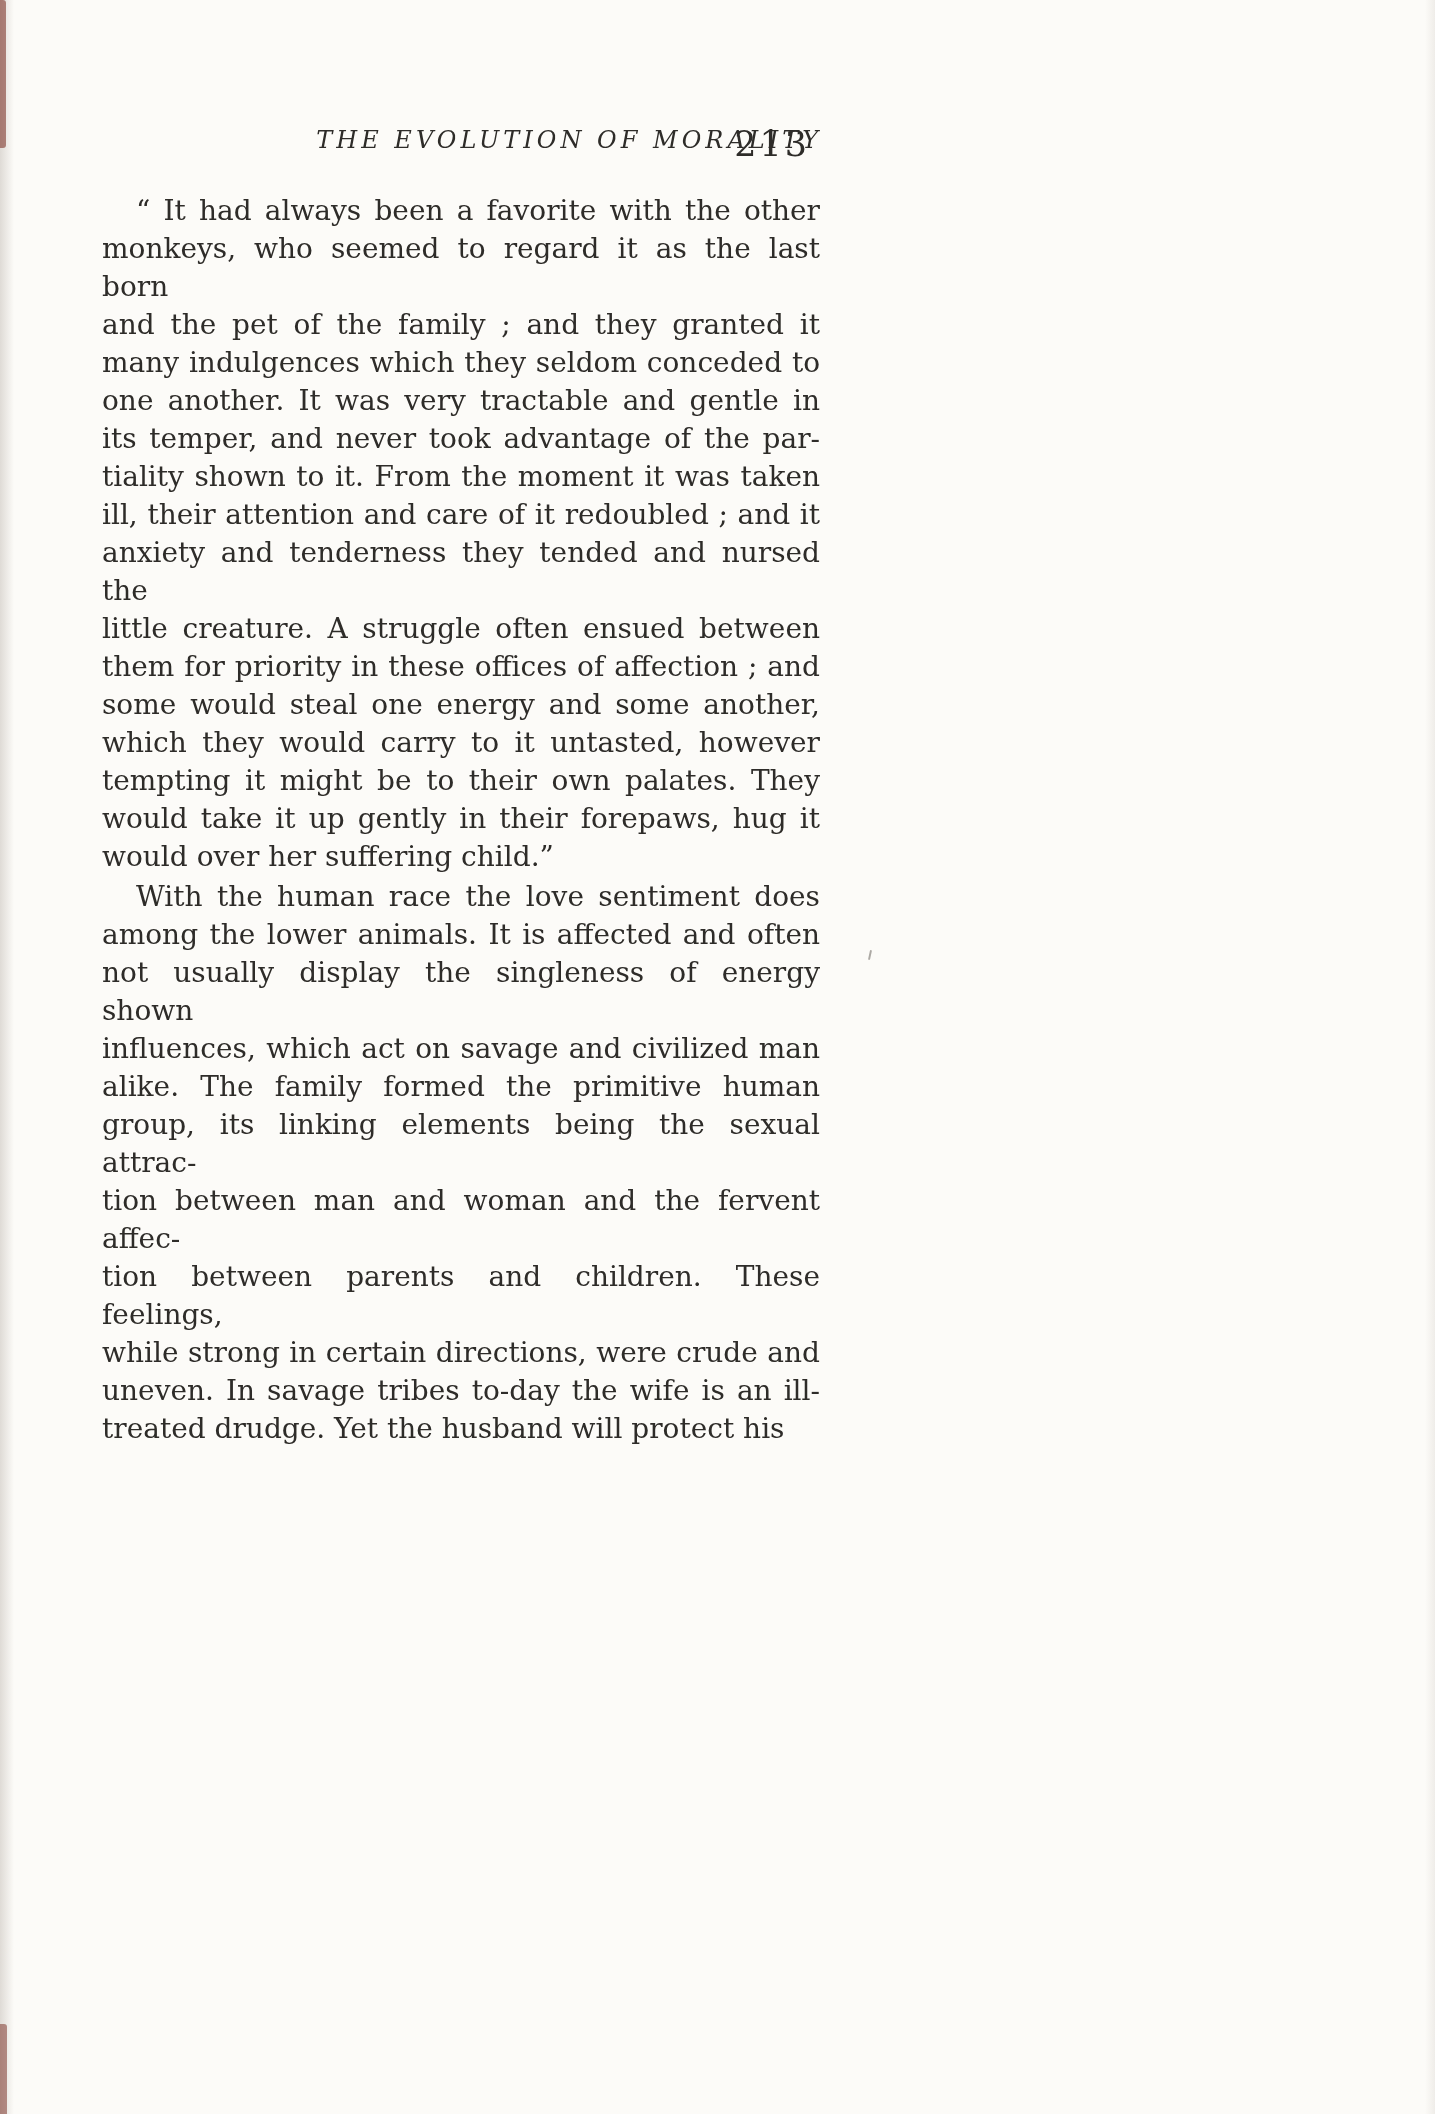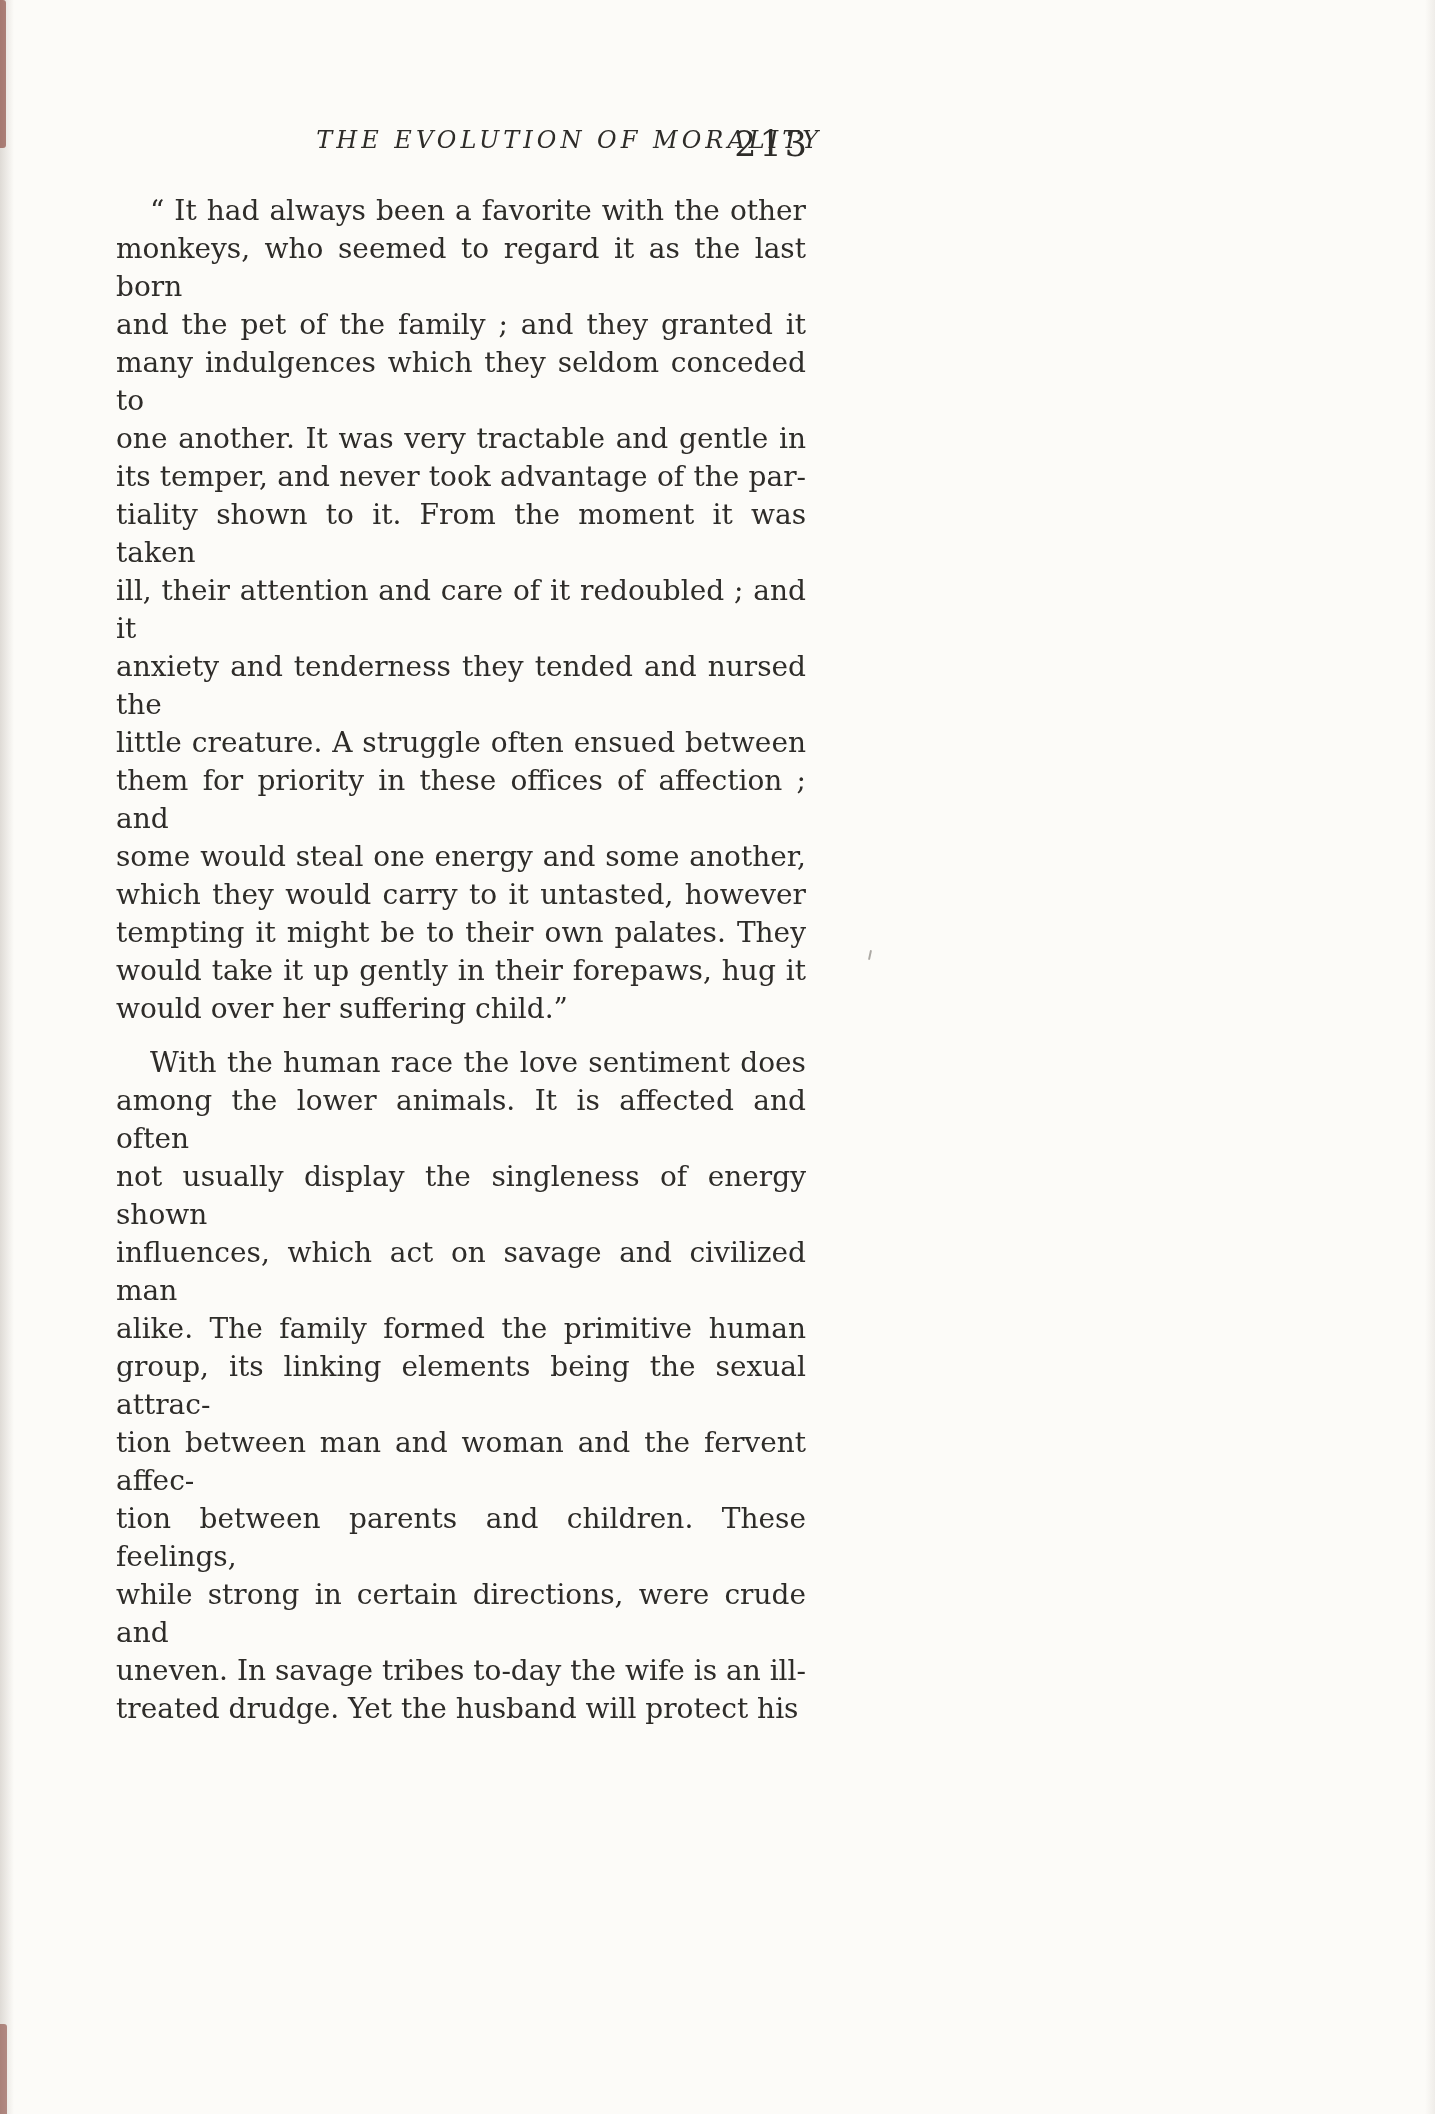--- a/index.html
+++ b/index.html
@@ -70,21 +70,21 @@
   .page-number {
     position: absolute; right: 12px; top: -2px;
     font-size: 35px;
     letter-spacing: 3px;
   }
 
   .body-text {
     font-size: 28px;
     line-height: 38px;
   }
-  .paragraph { margin: 16px; }
+  .paragraph { margin: 2px; }
   .line {
     text-align: justify;
     text-align-last: justify;
     min-height: 38px;
   }
   .line.first { text-indent: 34px; }
   .line.last  { text-align-last: left; }
 </style>
 </head>
 <body>

